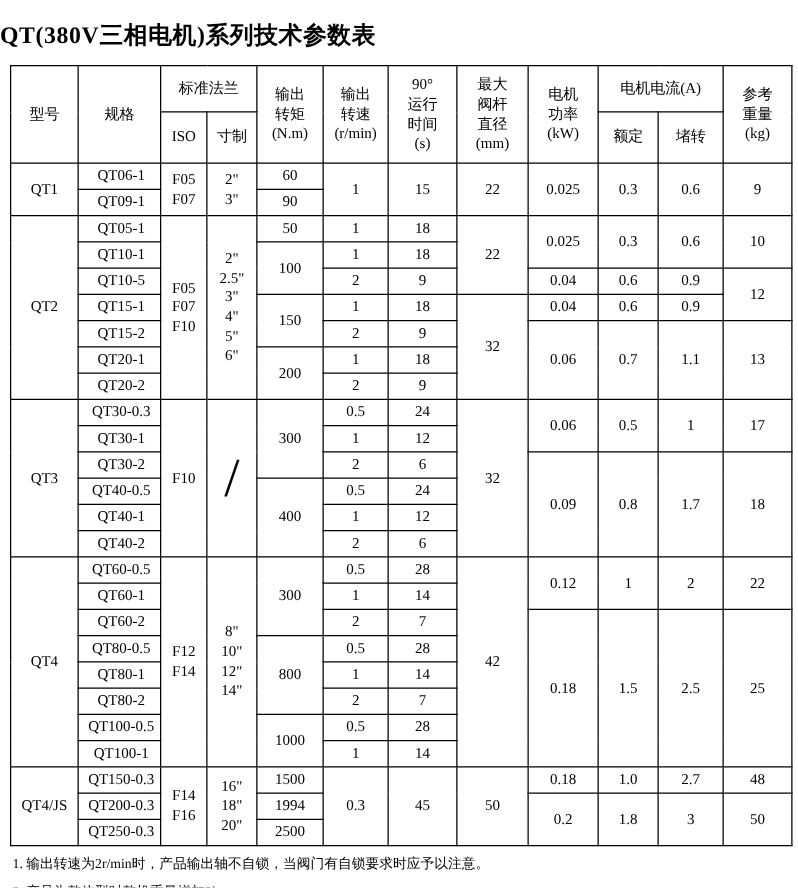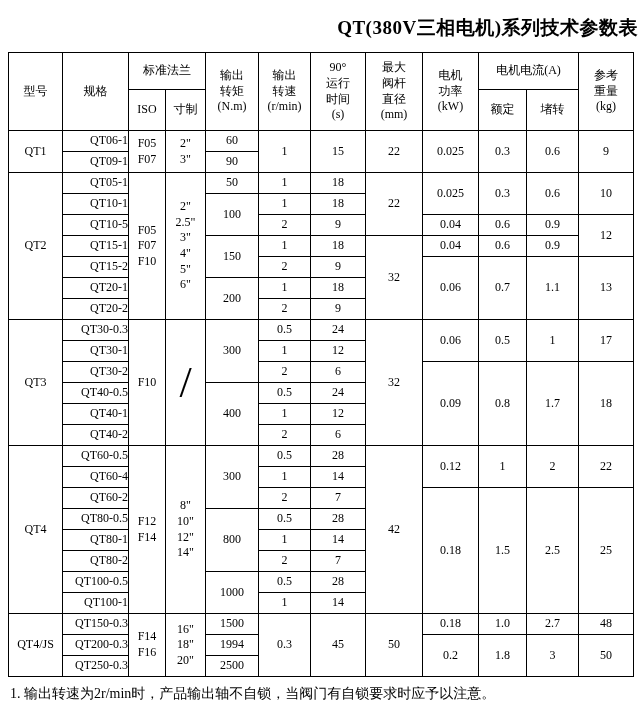--- a/index.html
+++ b/index.html
@@ -6,21 +6,21 @@
   body {
     width: 638px; height: 710px;
     background: #ffffff;
     color: #000000;
     font-family: "Liberation Serif", "DejaVu Serif", serif;
   }
   .page { position: relative; width: 638px; height: 710px; overflow: hidden; }
 
   .doc-title {
     margin: 0; padding-top: 15px; padding-bottom: 11px;
-    text-align: right;
+    text-align: left;
     font-size: 19px; font-weight: 600;
     letter-spacing: 0.5px;
   }
 
   table.params {
     border-collapse: collapse;
     table-layout: fixed;
     margin-left: 8px;
     width: 625px;
   }
@@ -31,31 +31,31 @@
     font-size: 12px;
     font-weight: normal;
     padding: 0;
     line-height: 1.3;
     white-space: pre-line;
     overflow: hidden;
   }
   .params thead tr.hrow1 th { height: 36px; }
   .params thead tr.hrow2 th { height: 40px; }
   .params tbody td { height: 20px; }
-  .params td.spec { text-align: right; padding-left: 3px; }
+  .params td.spec { text-align: center; padding-left: 3px; }
   .params td.slash {
     font-size: 44px;
     line-height: 1;
     font-weight: 400;
   }
 
   .notes { margin: 8px 0 0 10px; }
   .notes p {
     margin: 0 0 9px 0;
-    font-size: 14px;
+    font-size: 11px;
     line-height: 1.25;
   }
 </style>
 </head>
 <body>
 
 <div class="page">
   <h1 class="doc-title">QT(380V三相电机)系列技术参数表</h1>
 
   <table class="params">
@@ -250,21 +250,21 @@
           <td rowspan="3">300</td>
           <td>0.5</td>
           <td>28</td>
           <td rowspan="8">42</td>
           <td rowspan="2">0.12</td>
           <td rowspan="2">1</td>
           <td rowspan="2">2</td>
           <td rowspan="2">22</td>
         </tr>
         <tr>
-          <td class="spec">QT60-4</td>
+          <td class="spec">QT60-1</td>
           <td>1</td>
           <td>14</td>
         </tr>
         <tr>
           <td class="spec">QT60-2</td>
           <td>2</td>
           <td>7</td>
           <td rowspan="6">0.18</td>
           <td rowspan="6">1.5</td>
           <td rowspan="6">2.5</td>

